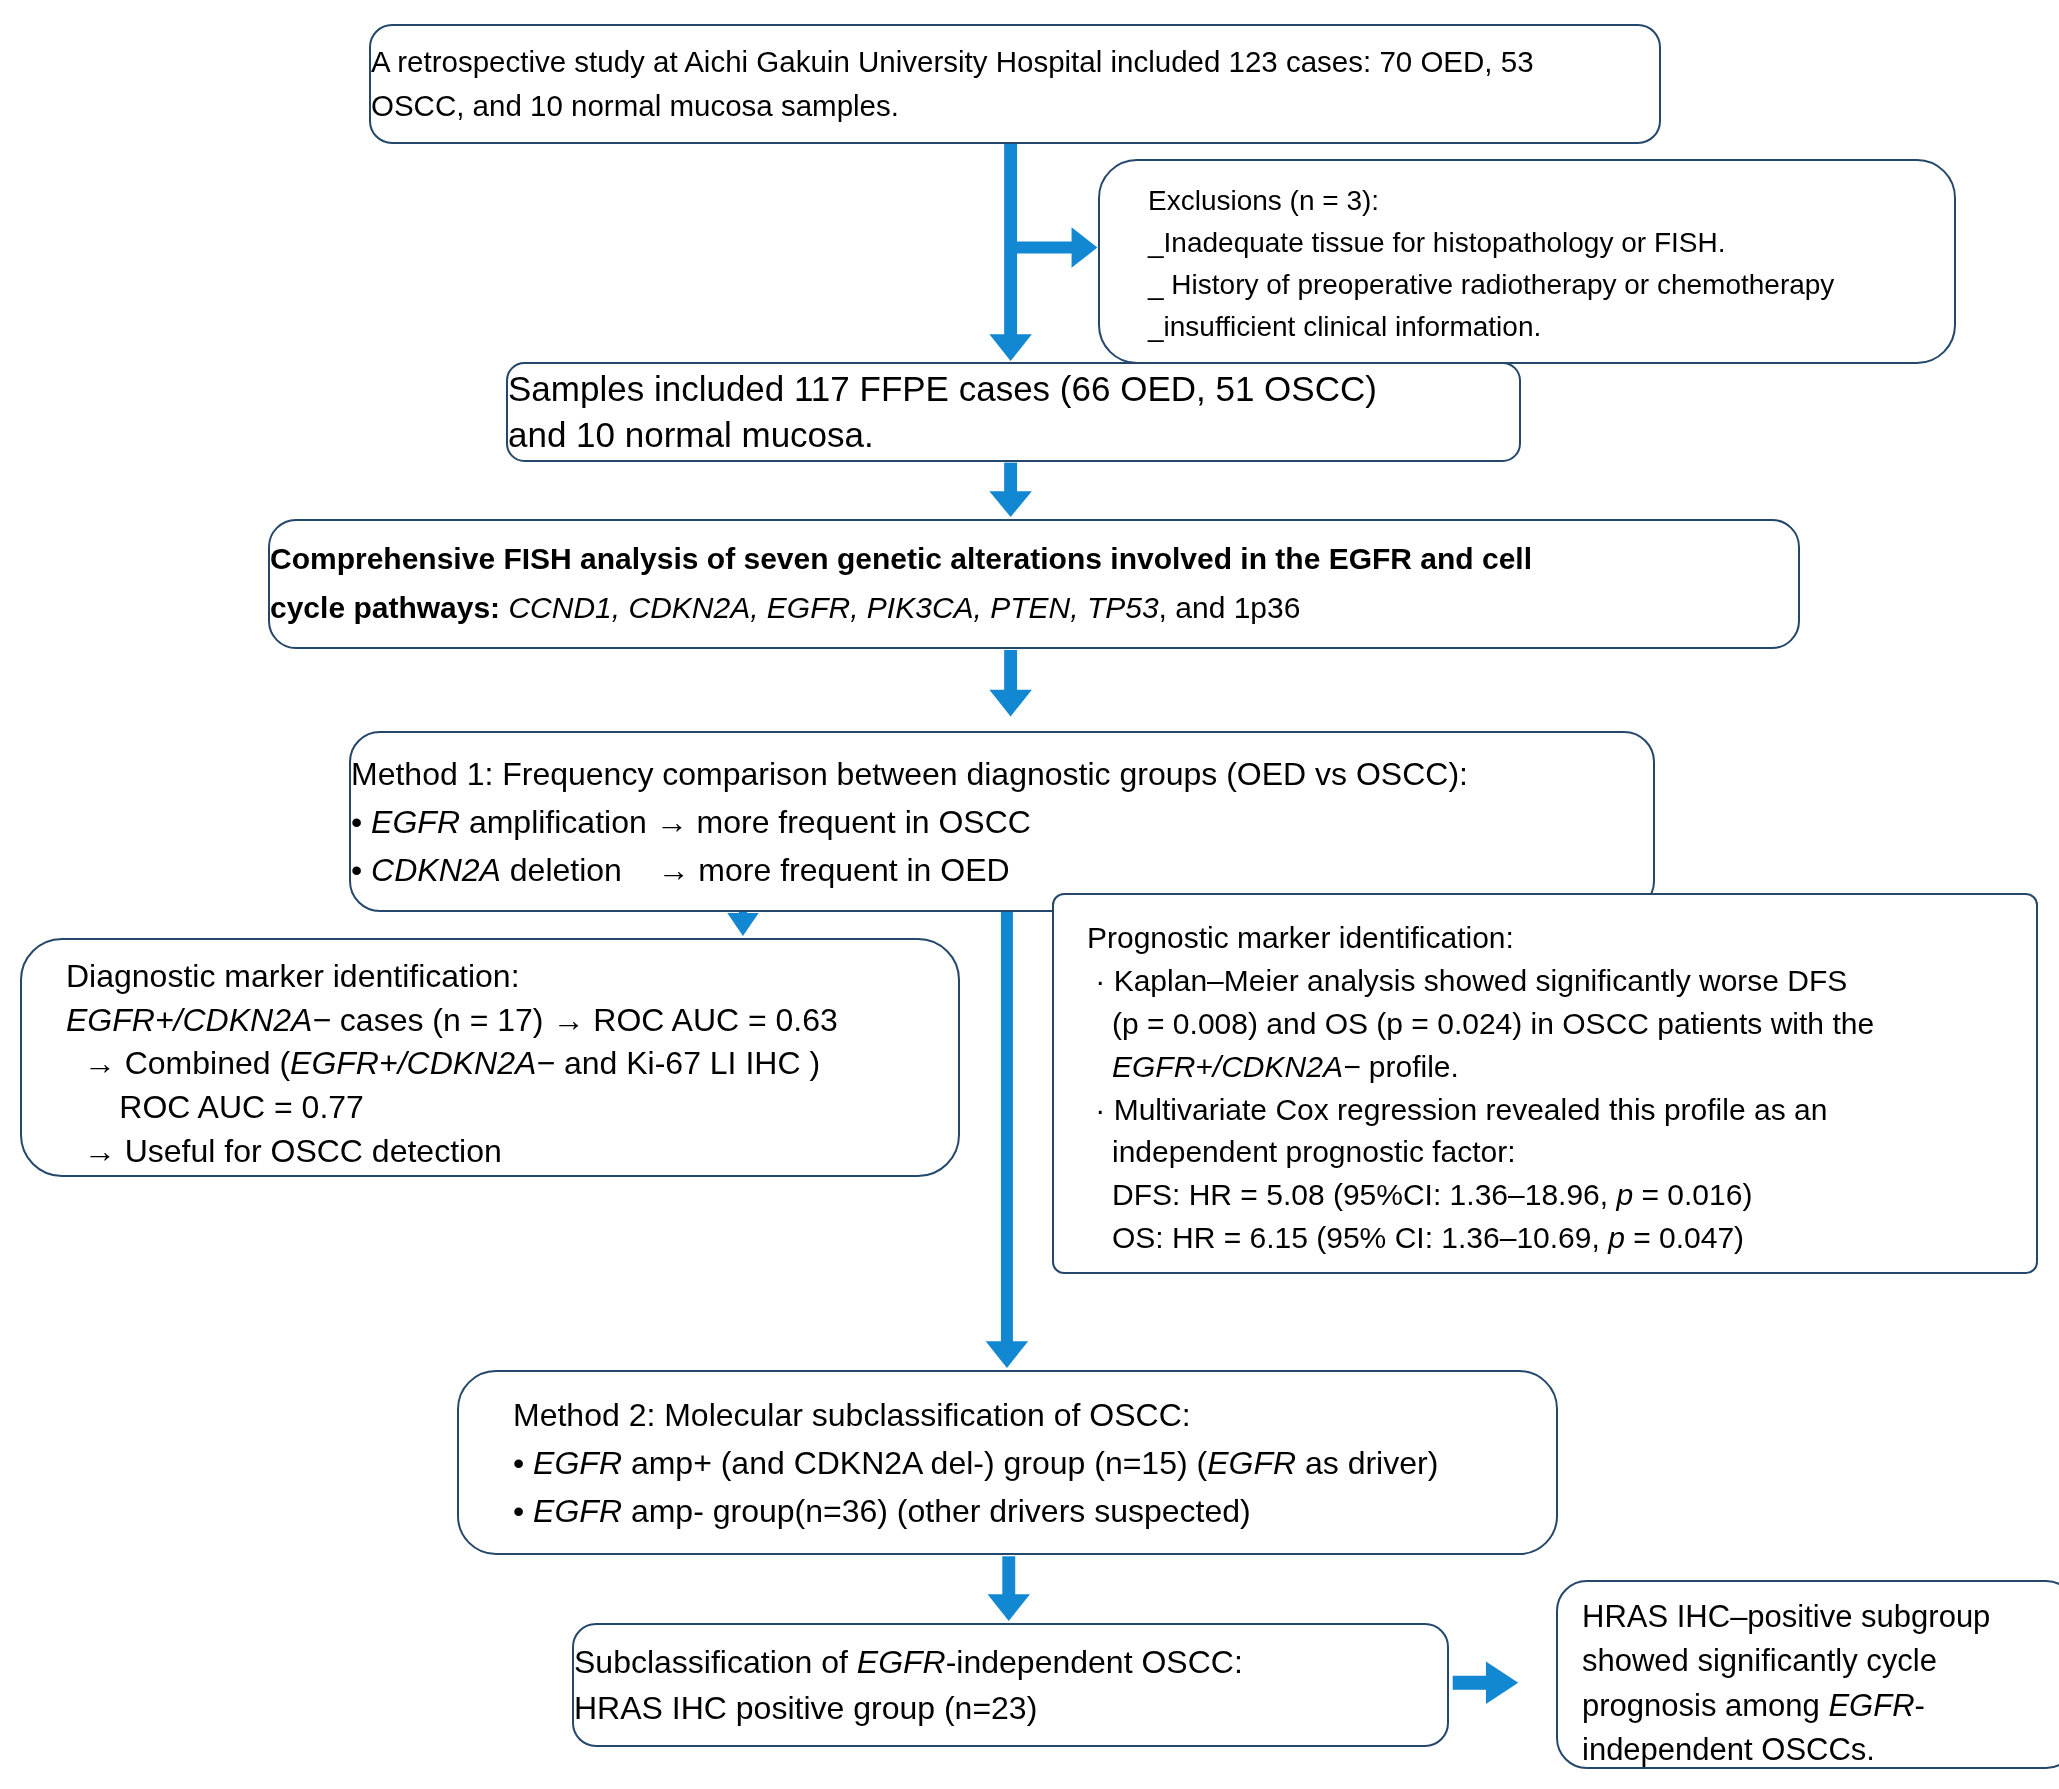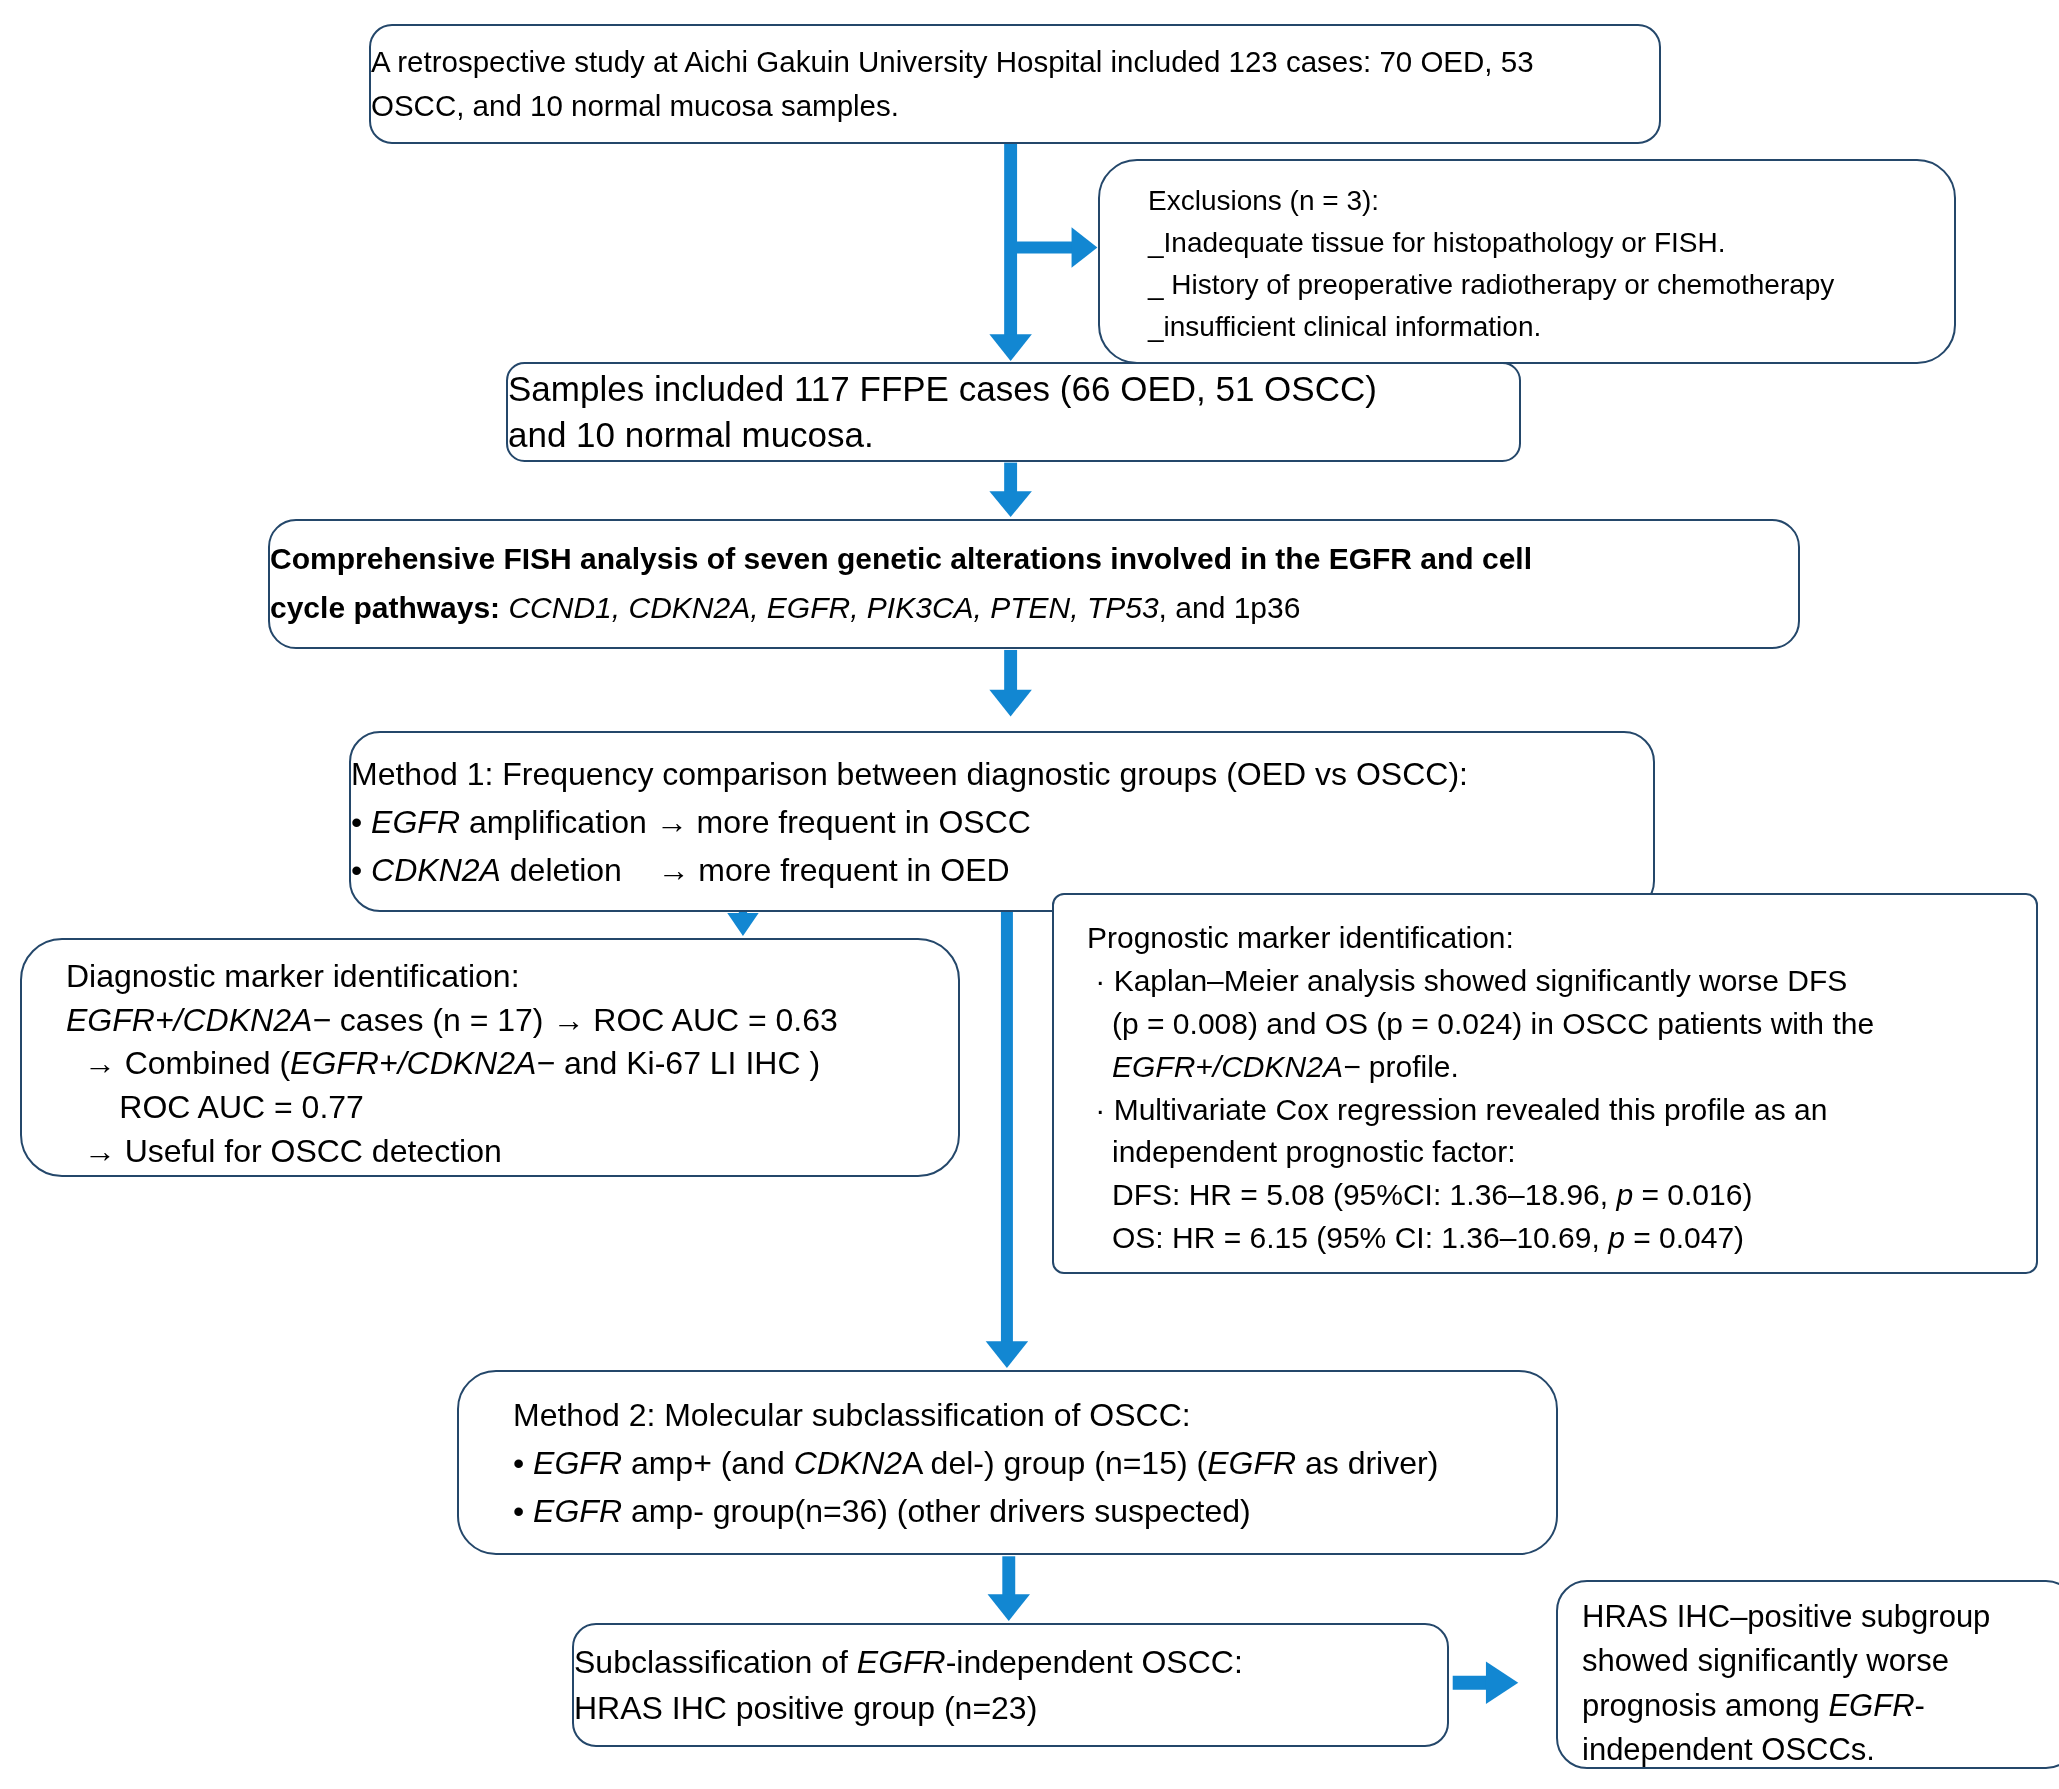--- a/index.html
+++ b/index.html
@@ -113,28 +113,28 @@
       <div class="line"><span> · Kaplan–Meier analysis showed significantly worse DFS</span></div>
       <div class="line"><span>   (p = 0.008) and OS (p = 0.024) in OSCC patients with the</span></div>
       <div class="line"><span>   </span><span style="font-style: italic;">EGFR+/CDKN2A−</span><span> profile.</span></div>
       <div class="line"><span> · Multivariate Cox regression revealed this profile as an</span></div>
       <div class="line"><span>   independent prognostic factor:</span></div>
       <div class="line"><span>   DFS: HR = 5.08 (95%CI: 1.36–18.96, </span><span style="font-style: italic;">p</span><span> = 0.016)</span></div>
       <div class="line"><span>   OS: HR = 6.15 (95% CI: 1.36–10.69, </span><span style="font-style: italic;">p</span><span> = 0.047)</span></div>
     </div>
   <div class="node vcenter" id="box-method2">
       <div class="line"><span>Method 2: Molecular subclassification of OSCC:</span></div>
-      <div class="line"><span>• </span><span style="font-style: italic;">EGFR</span><span> amp+ (and </span><span style="font-style: italic; text-align: center;">CDKN2</span><span>A del-) group (n=15) (</span><span style="font-style: italic;">EGFR</span><span> as driver)</span></div>
+      <div class="line"><span>• </span><span style="font-style: italic;">EGFR</span><span> amp+ (and </span><span style=" text-align: center;">CDKN2</span><span>A del-) group (n=15) (</span><span style="font-style: italic;">EGFR</span><span> as driver)</span></div>
       <div class="line"><span>• </span><span style="font-style: italic;">EGFR</span><span> amp- group(n=36) (other drivers suspected)</span></div>
     </div>
   <div class="node center" id="box-subclass">
       <div class="line"><span>Subclassification of </span><span style="font-style: italic;">EGFR</span><span>-independent OSCC:</span></div>
       <div class="line"><span>HRAS IHC positive group (n=23)</span></div>
     </div>
   <div class="node" id="box-hras">
       <div class="line"><span>HRAS IHC–positive subgroup</span></div>
-      <div class="line"><span>showed significantly worse</span></div>
+      <div class="line"><span>showed significantly cycle</span></div>
       <div class="line"><span>prognosis among </span><span style="font-style: italic;">EGFR</span><span>-</span></div>
       <div class="line"><span>independent OSCCs.</span></div>
     </div>
 
 </div>
 
 
 </body></html>

